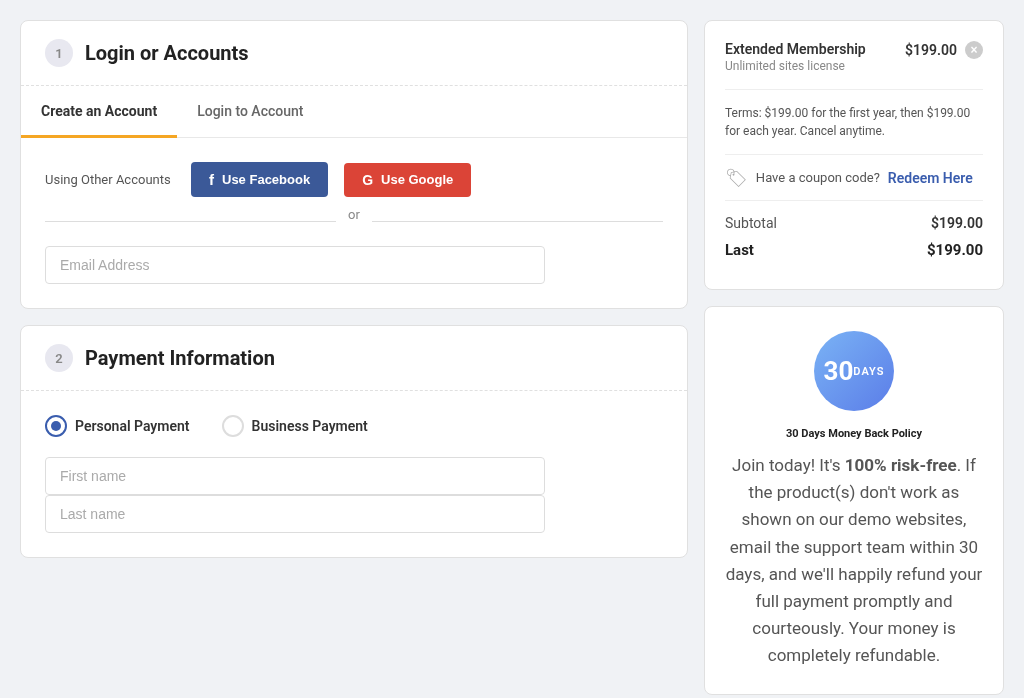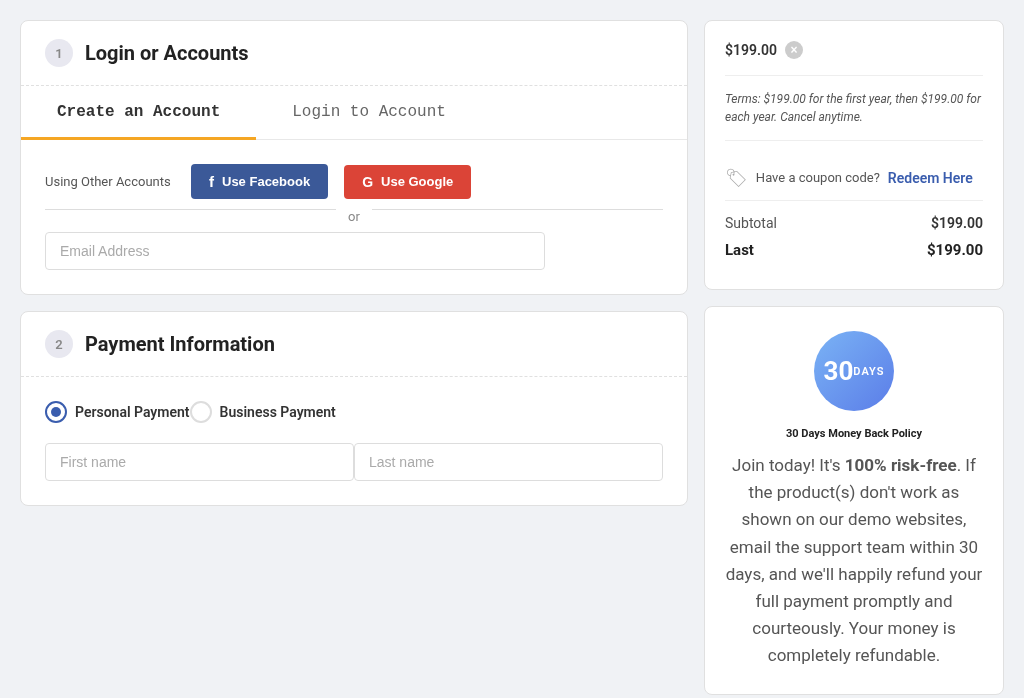--- a/index.html
+++ b/index.html
@@ -61,29 +61,28 @@
       font-size: 20px;
       font-weight: 700;
       color: #222;
     }
     
     .tabs-row {
       display: flex;
       border-bottom: 1px solid #e8e8e8;
     }
     .tab {
-      padding: 16px 36px;
-      font-size: 16px;
+      padding: 16px 20px;
+      font-size: 14px;
       font-weight: 500;
       color: #666;
       cursor: pointer;
       border-bottom: 3px solid transparent;
       position: relative;
       top: 1px;
-      font-family: Liberation Mono, monospace;
     }
     .tab.active {
       color: #333;
       font-weight: 700;
       border-bottom: 3px solid #f5a623;
     }
     
     .card-body {
       padding: 24px;
     }
@@ -126,23 +125,23 @@
       font-size: 13px;
       font-weight: 600;
       cursor: pointer;
       display: flex;
       align-items: center;
       gap: 8px;
     }
     
     .or-divider {
       display: flex;
-      align-items: flex-start;
+      align-items: flex-end;
       gap: 12px;
-      margin: 8px 0 8px 0;
+      margin: 8px 0 24px 0;
     }
     .or-line {
       flex: 1;
       height: 1px;
       background: #ddd;
     }
     .or-text {
       color: #888;
       font-size: 13px;
     }
@@ -157,20 +156,21 @@
       color: #333;
       outline: none;
     }
     .form-input::placeholder {
       color: #aaa;
     }
     
     .payment-options {
       display: flex;
       align-items: center;
+      gap: 32px;
       margin-bottom: 20px;
     }
     .radio-option {
       display: flex;
       align-items: center;
       gap: 8px;
       cursor: pointer;
     }
     .radio-circle {
       width: 22px;
@@ -192,21 +192,21 @@
       border-radius: 50%;
       background: #3a5dae;
     }
     .radio-label {
       font-size: 14px;
       font-weight: 600;
       color: #333;
     }
     .form-fields {
       display: flex;
-      flex-direction: row;
+      flex-direction: column;
       justify-content: center;
     }
 
     
     .right-col {
       width: 300px;
       display: flex;
       flex-direction: column;
       gap: 16px;
     }
@@ -257,22 +257,20 @@
       justify-content: center;
       font-weight: bold;
     }
     .terms-text {
       font-size: 12px;
       color: #555;
       line-height: 1.5;
       padding: 14px 0;
       border-top: 1px solid #eee;
       border-bottom: 1px solid #eee;
-      margin-bottom: 14px;
-      font-style: italic;
     }
     .coupon-row {
       display: flex;
       align-items: center;
       gap: 8px;
       padding: 12px 0;
       border-bottom: 1px solid #eee;
       margin-bottom: 14px;
     }
     .coupon-icon {
@@ -422,20 +420,24 @@
         </div>
       </div>
     </div>
 
   </div>
 
   <div class="right-col">
 
     <div class="right-card">
       <div class="order-item-row">
+        <div class="order-item-info">
+          <div class="order-item-name">Extended Membership</div>
+          <div class="order-item-sub">Unlimited sites license</div>
+        </div>
         <div class="order-item-price">
           <span class="price-text">$199.00</span>
           <button class="remove-btn">×</button>
         </div>
       </div>
 
       <div class="terms-text">Terms: $199.00 for the first year, then $199.00 for each year. Cancel anytime.</div>
 
       <div class="coupon-row">
         <span class="coupon-icon">🏷</span>

